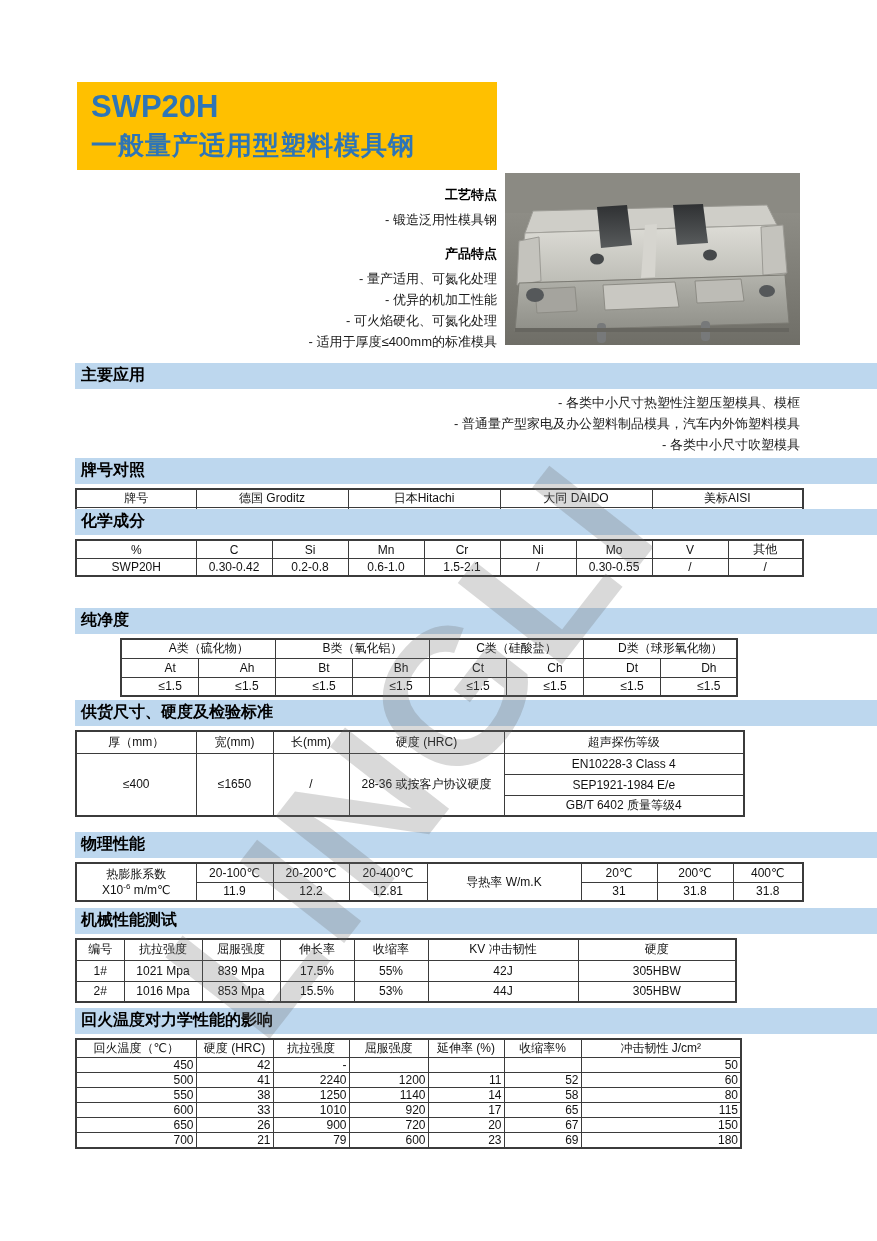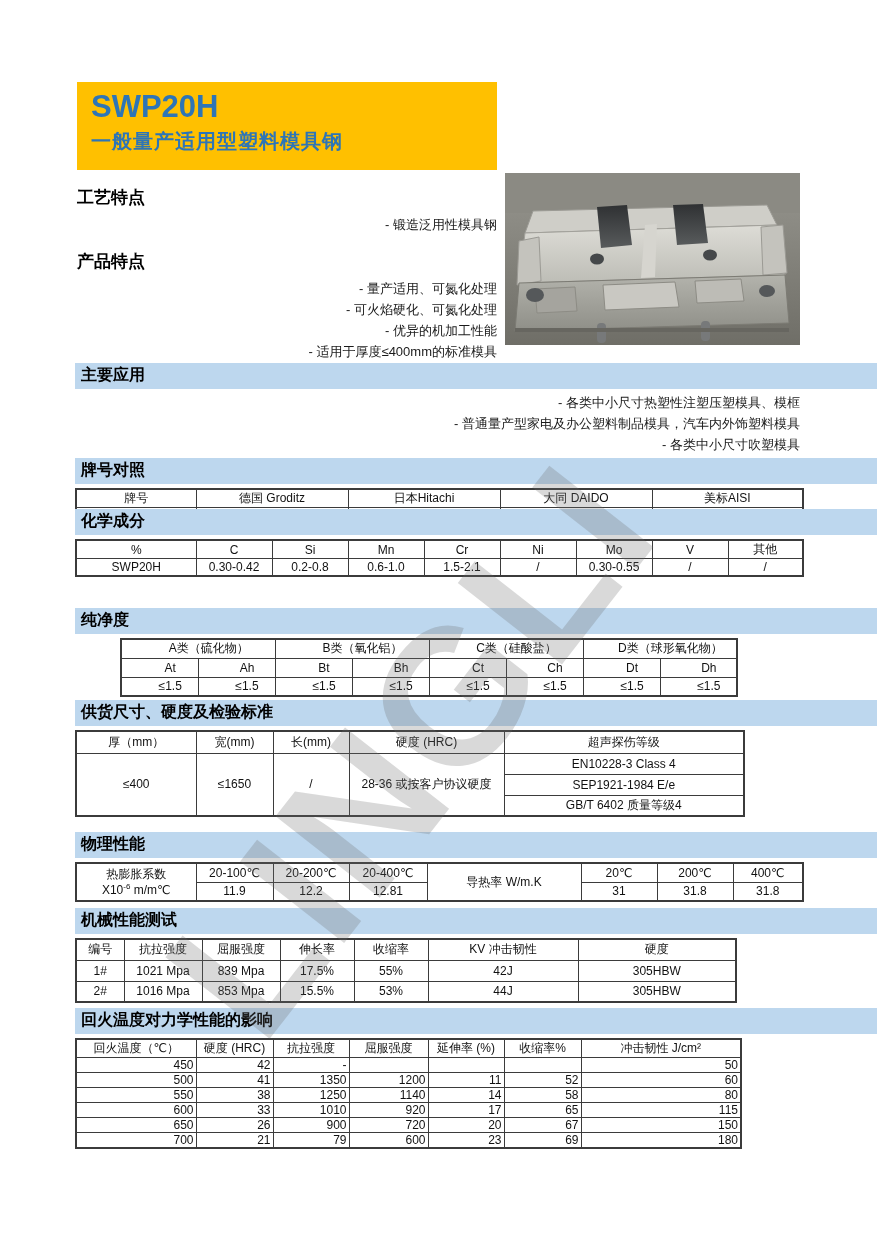--- a/index.html
+++ b/index.html
@@ -8,24 +8,24 @@
     position:relative; width:877px; height:1241px; background:#fff;
     font-family:"Liberation Sans","DejaVu Sans",sans-serif; color:#1a1a1a;
     overflow:hidden; margin:0 auto;
   }
   
   .title-block {
     position:absolute; left:77px; top:82px; width:420px; height:88px;
     background:#FFC000; padding:9px 14px 0;
   }
   .title-block .t1 { font-size:31px; font-weight:bold; color:#2E75B6; line-height:1.05; }
-  .title-block .t2 { font-size:20px; font-weight:bold; color:#2E75B6; margin-top:4px; letter-spacing:1px; }
+  .title-block .t2 { font-size:26px; font-weight:bold; color:#2E75B6; margin-top:4px; letter-spacing:1px; }
   
   .textcol { position:absolute; left:77px; top:186px; width:420px; }
-  .h-plain { font-size:17px; font-weight:bold; color:#000; margin-bottom:5px; }
+  .h-plain { font-size:13px; font-weight:bold; color:#000; margin-bottom:5px;text-align:right; }
   .blk2 { margin-top:15px; }
   .bullet { font-size:13px; line-height:1.62; color:#1a1a1a;text-align:right; }
   
   .photo { position:absolute; left:505px; top:173px; width:295px; height:172px; }
   
   .section { position:absolute; left:75px; width:727px; }
   .band {
     background:#BDD7EE; padding:2px 6px 3px; font-size:16px; font-weight:bold; color:#000;
     width:844px;
   }
@@ -139,22 +139,22 @@
     <div>
       <div class="h-plain">工艺特点</div>
       <div>
           <div class="bullet">- 锻造泛用性模具钢</div>
         </div>
     </div>
     <div class="blk2">
       <div class="h-plain">产品特点</div>
       <div>
           <div class="bullet">- 量产适用、可氮化处理</div>
+          <div class="bullet">- 优异的机加工性能</div>
           <div class="bullet">- 可火焰硬化、可氮化处理</div>
-          <div class="bullet">- 优异的机加工性能</div>
           <div class="bullet">- 适用于厚度≤400mm的标准模具</div>
         </div>
     </div>
   </div>
 
   <div class="section" id="sec-apps">
     <div class="band">主要应用</div>
     <div class="apps-list">
         <div class="bullet">- 各类中小尺寸热塑性注塑压塑模具、模框</div>
         <div class="bullet">- 普通量产型家电及办公塑料制品模具，汽车内外饰塑料模具</div>
@@ -425,21 +425,21 @@
             <td>42</td>
             <td>-</td>
             <td></td>
             <td></td>
             <td></td>
             <td>50</td>
           </tr>
           <tr>
             <td>500</td>
             <td>41</td>
-            <td>1350</td>
+            <td>2240</td>
             <td>1200</td>
             <td>11</td>
             <td>52</td>
             <td>60</td>
           </tr>
           <tr>
             <td>550</td>
             <td>38</td>
             <td>1250</td>
             <td>1140</td>

